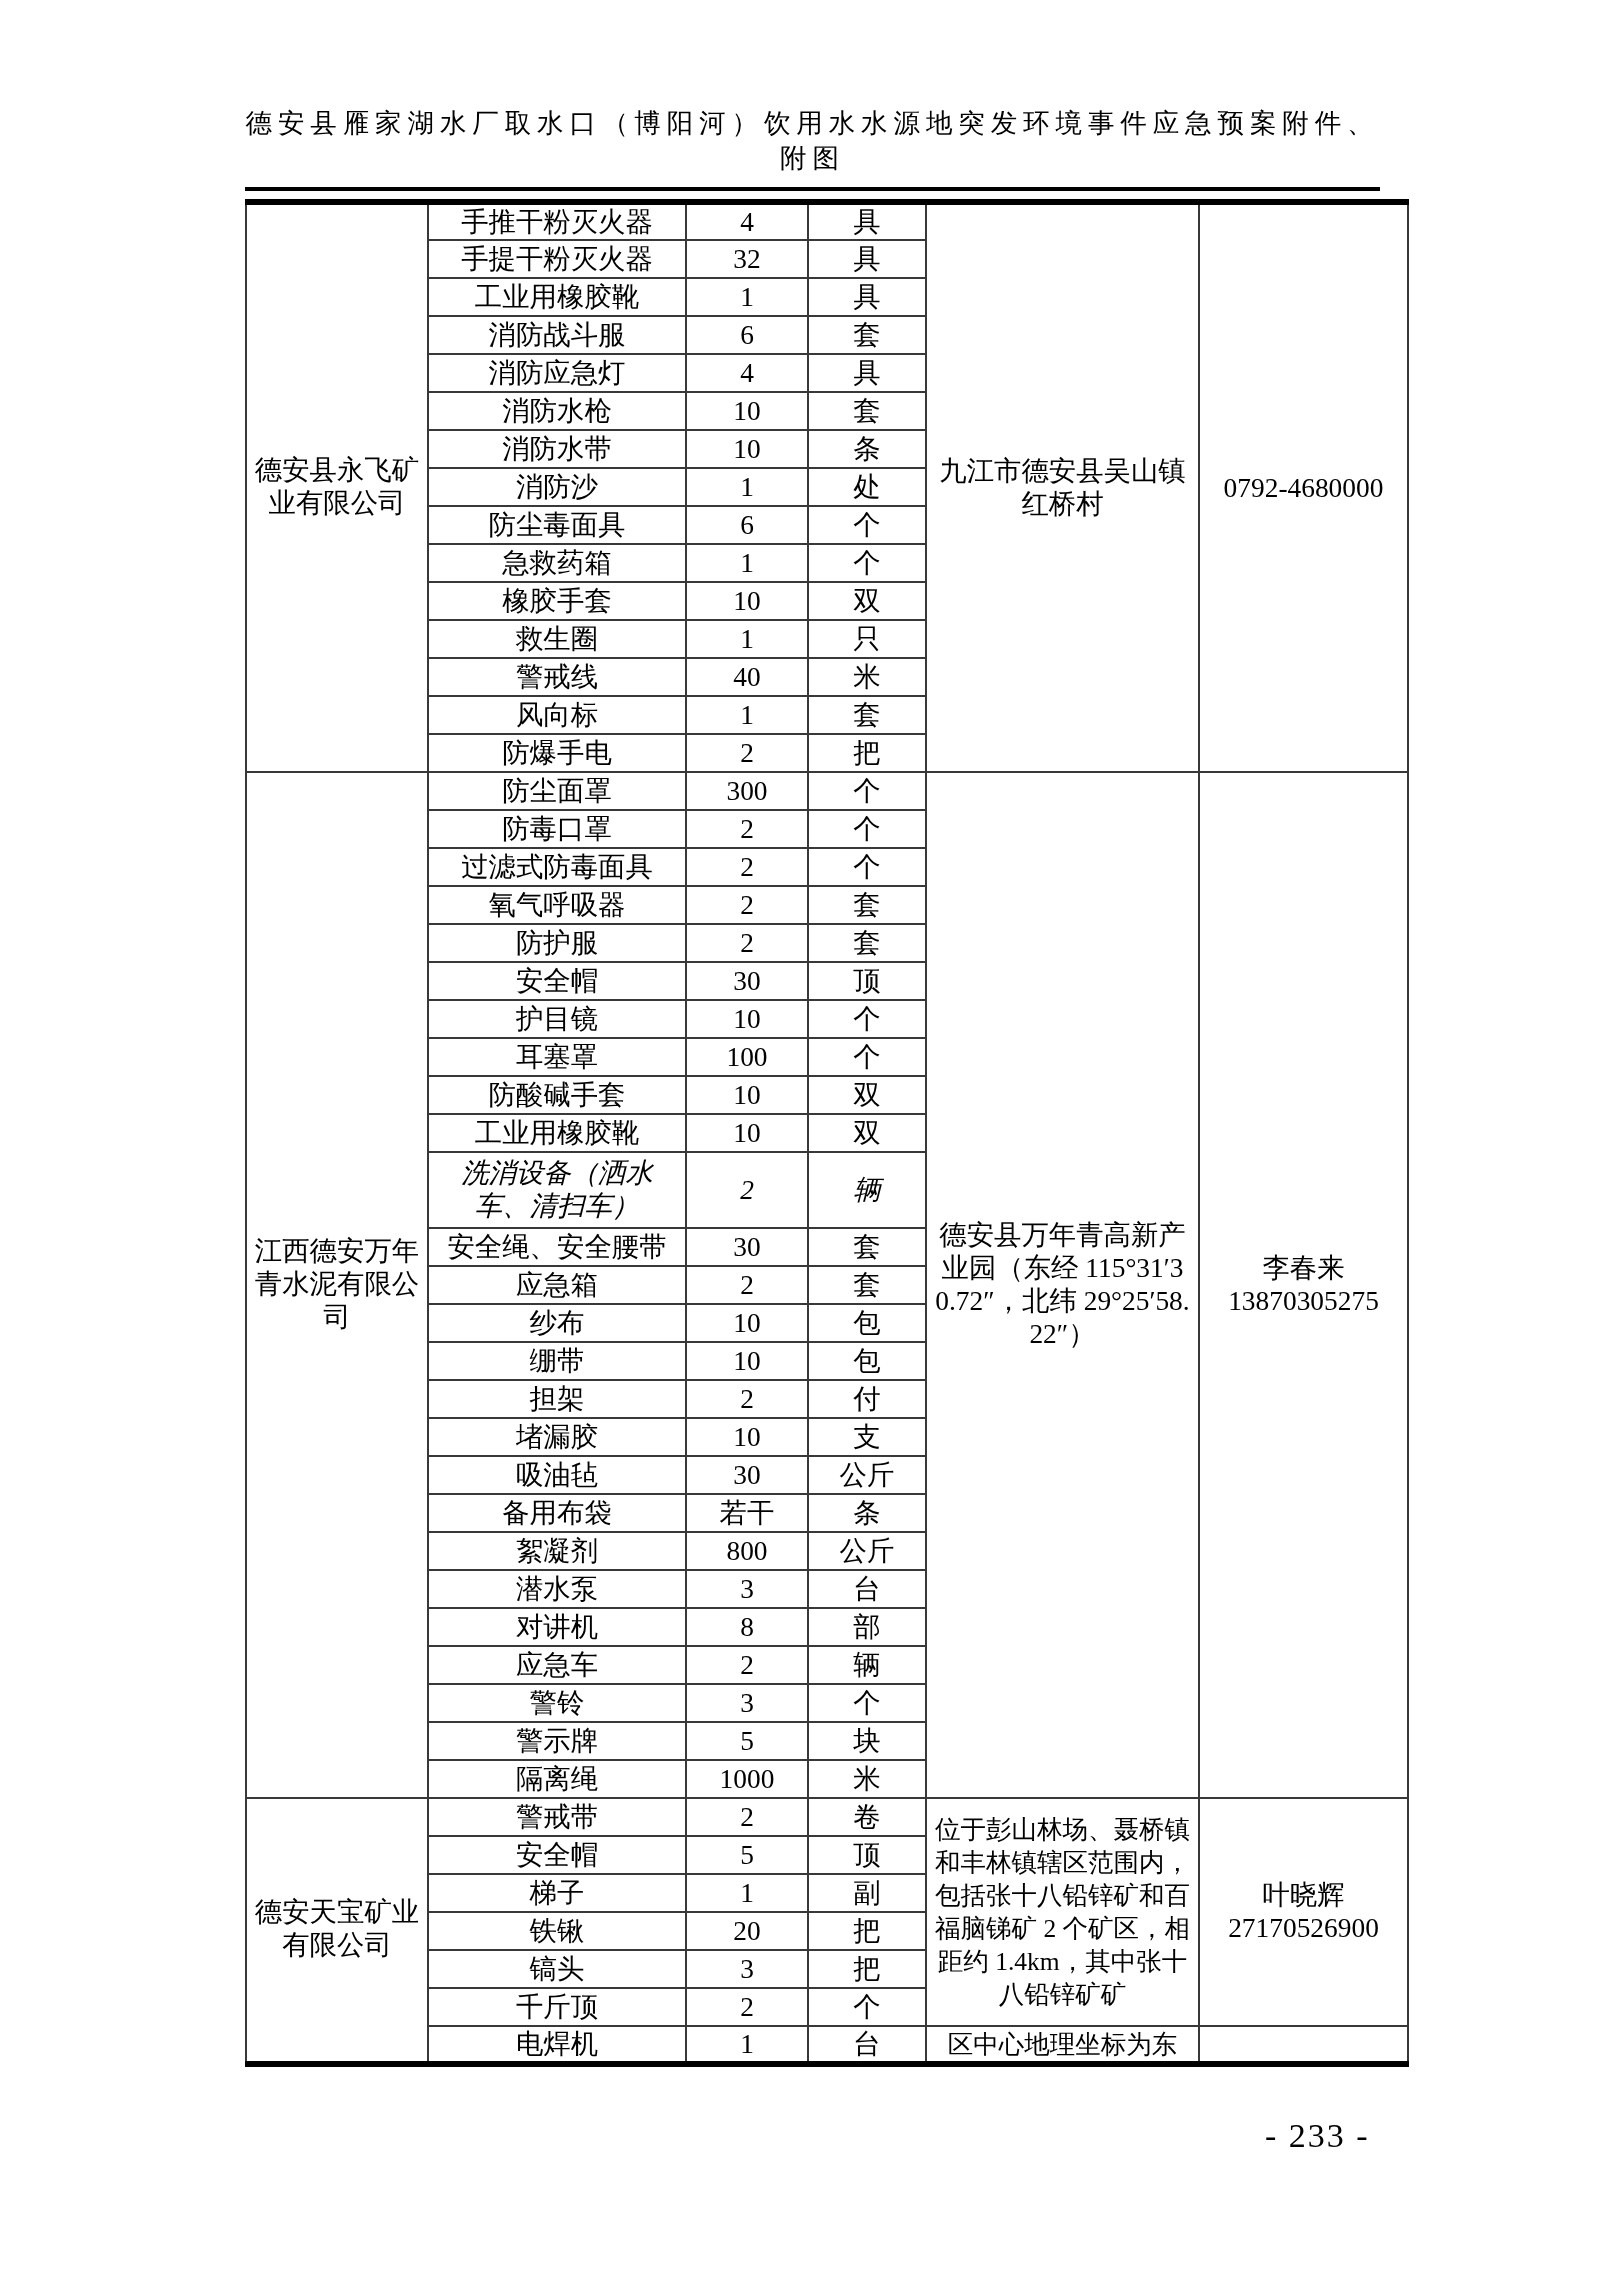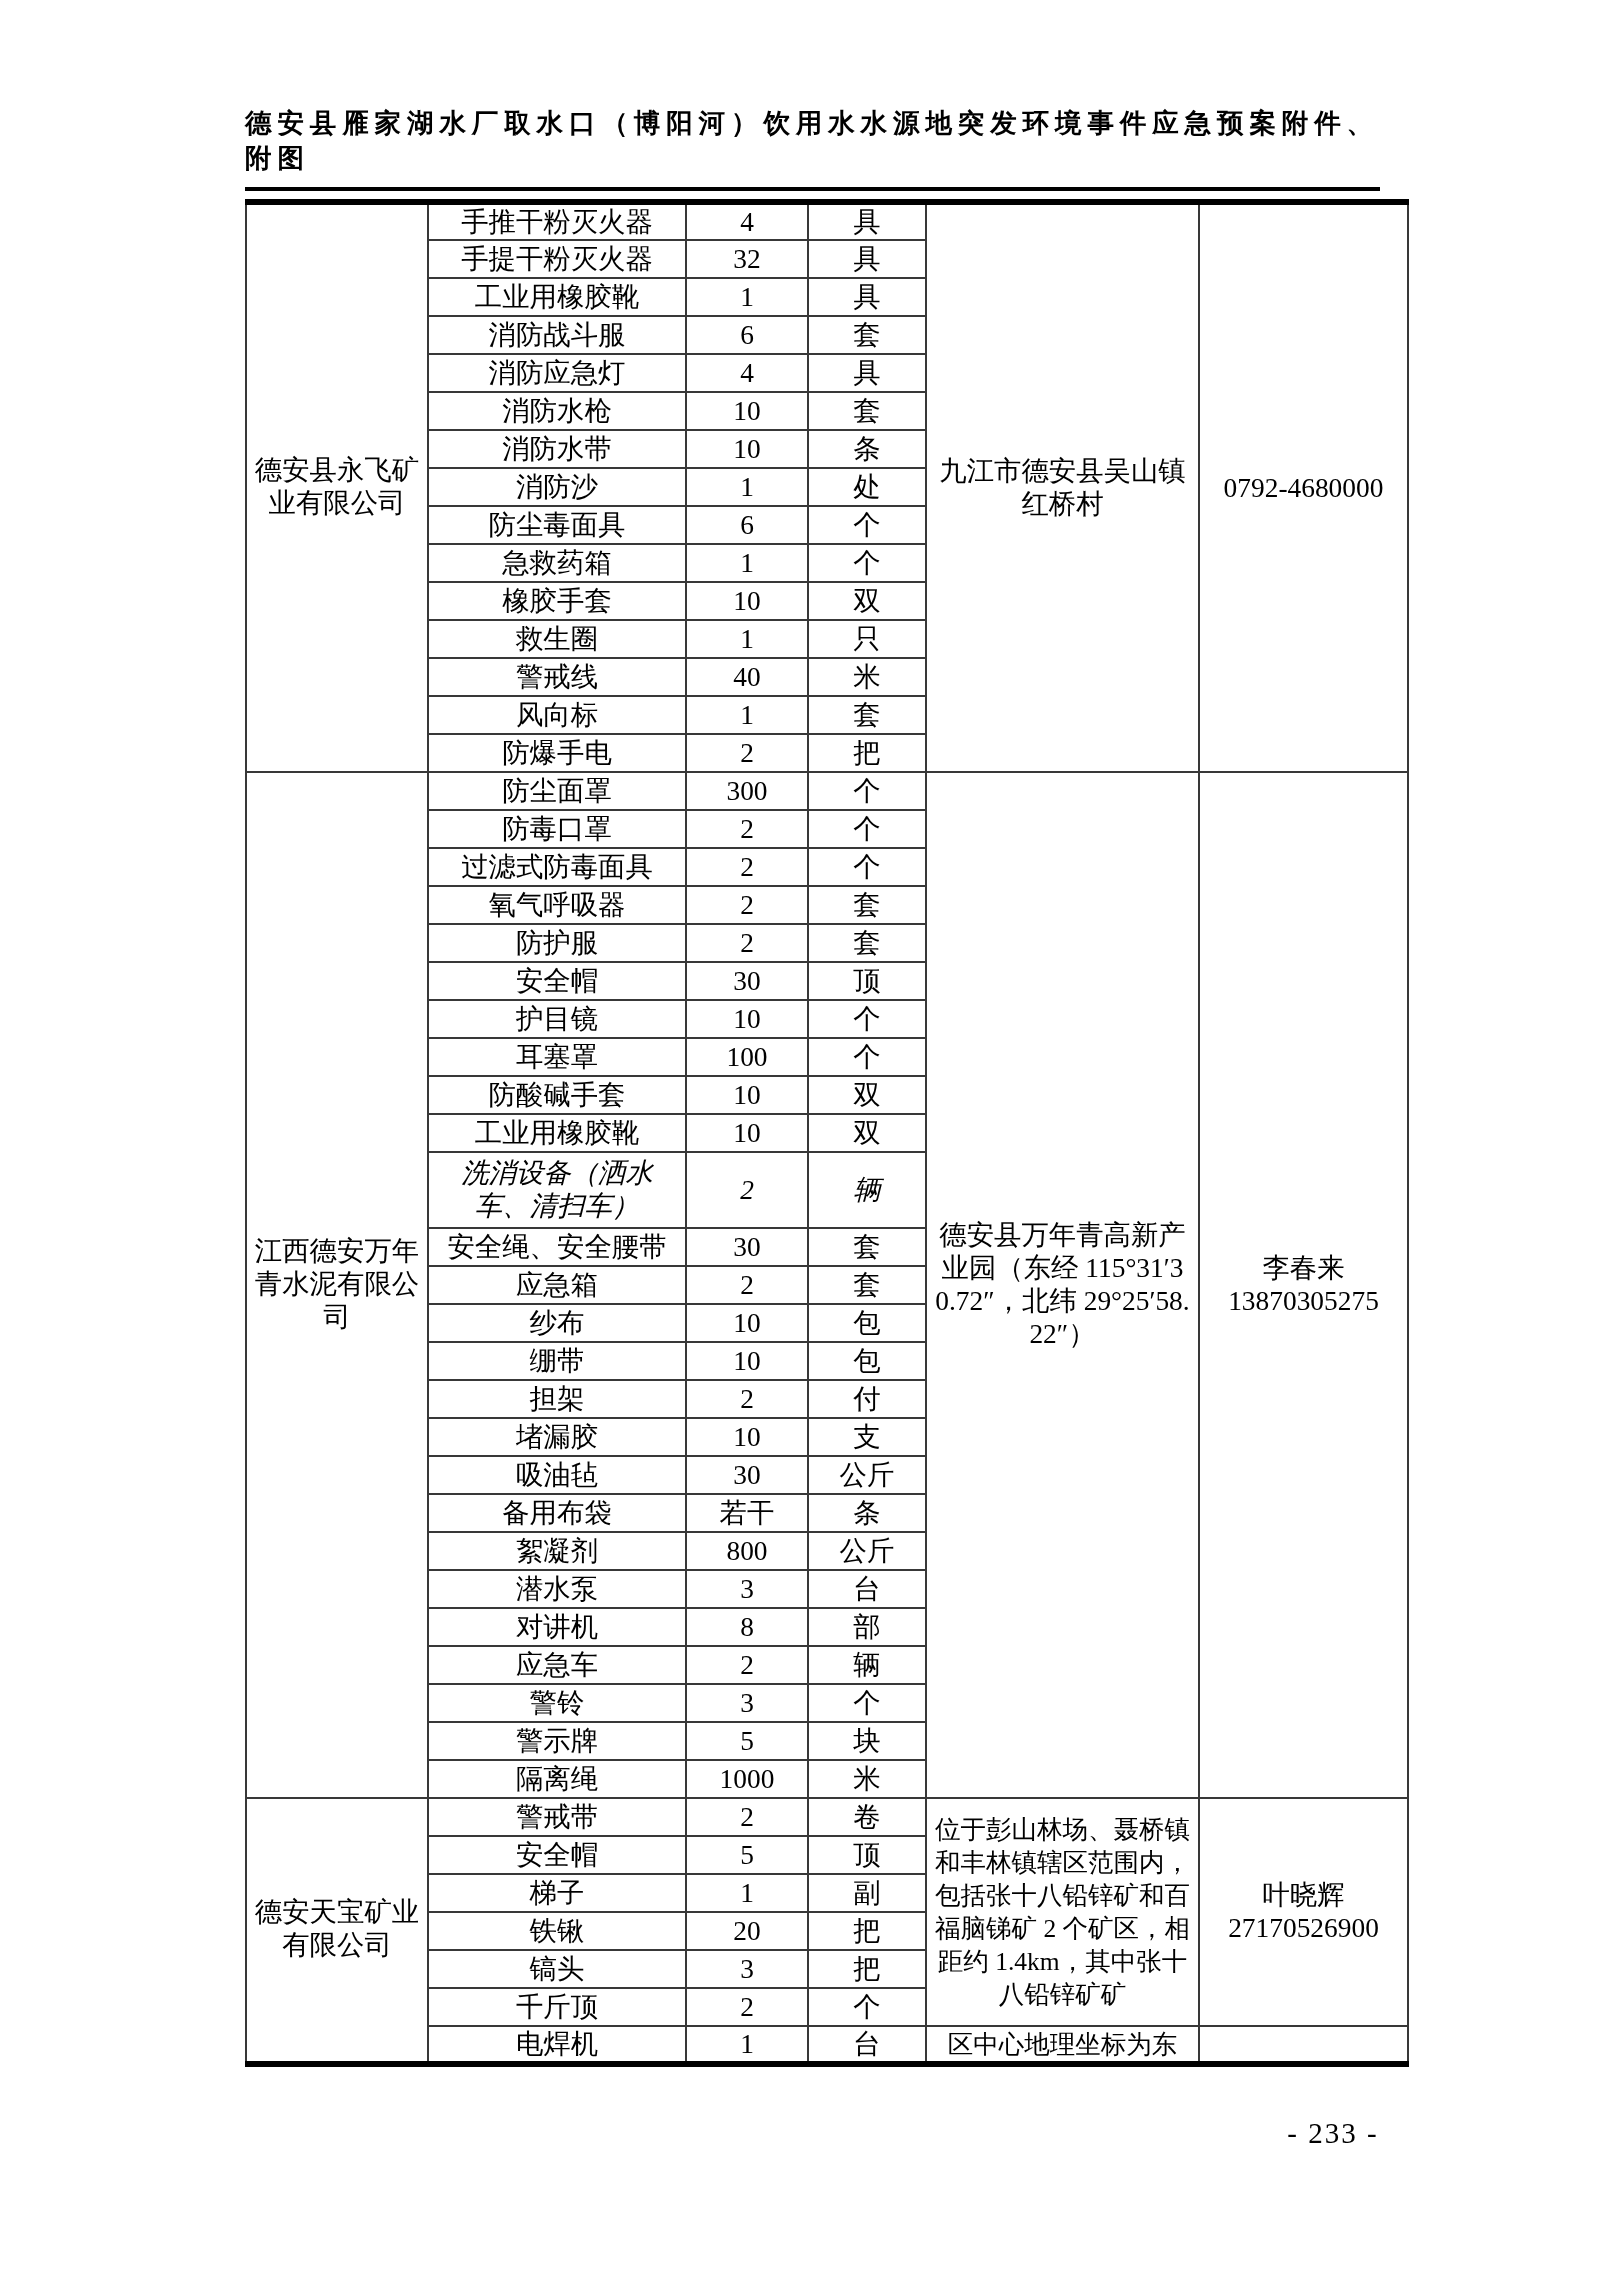--- a/index.html
+++ b/index.html
@@ -13,22 +13,23 @@
     height: 2293px;
     font-family: "Liberation Serif", "DejaVu Serif", serif;
     color: #000000;
     overflow: hidden;
   }
   .doc-header {
     position: absolute;
     left: 245px;
     top: 106px;
     width: 1135px;
+    text-align: center;
     font-size: 26.5px;
-    font-weight: bold;
+    font-weight: normal;
     letter-spacing: 5.9px;
     line-height: 35px;
     padding-bottom: 10.8px;
     border-bottom: 4.9px solid #000000;
   }
   table.resources {
     position: absolute;
     left: 245px;
     top: 199px;
     width: 1161px;
@@ -47,27 +48,27 @@
     line-height: 33px;
     padding: 0 4.9px;
     word-break: break-all;
   }
   td.col-company { border-left: none; line-height: 39px; font-family: Liberation Mono, monospace; }
   td.col-phone   { border-right: none; line-height: 39px; }
   td.col-address { line-height: 38px; }
   td.col-address.small { font-size: 25.5px; margin-top: 8px; }
   .page-number {
     position: absolute;
-    left: 245px;
+    left: 236px;
     top: 2117px;
     width: 1161px;
     box-sizing: border-box;
     text-align: right;
     padding-right: 27.4px;
-    font-size: 29px;
+    font-size: 34px;
     letter-spacing: 2px;
   }
 </style>
 </head>
 <body>
 
 <div class="doc-header">
   <span>德安县雁家湖水厂取水口（博阳河）饮用水水源地突发环境事件应急预案附件、附图</span>
 </div>
 

